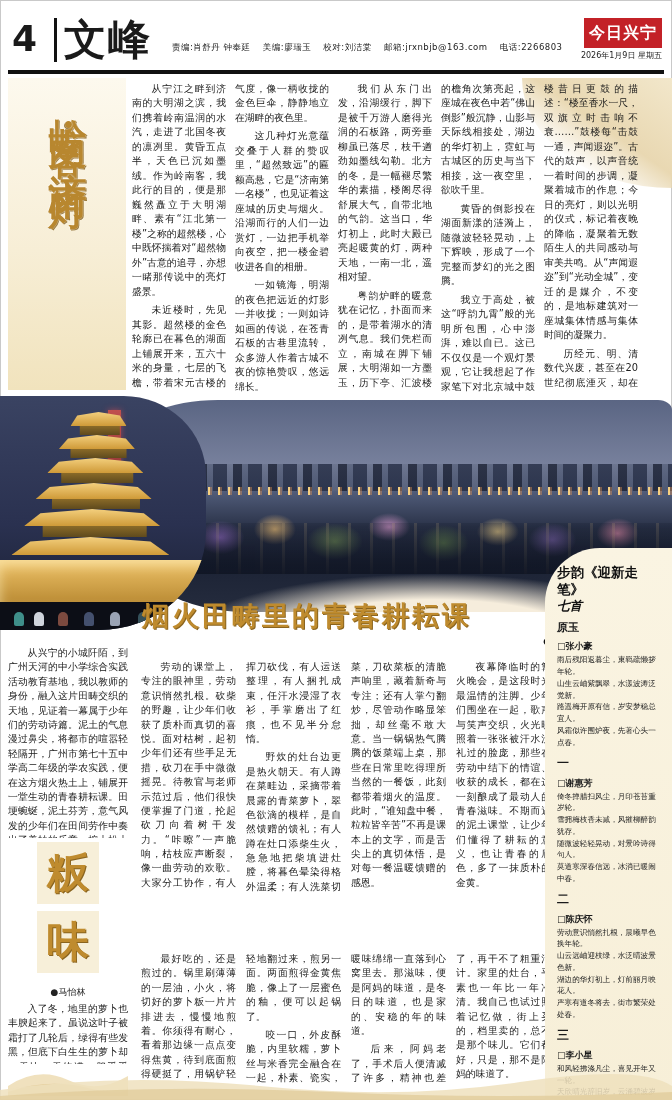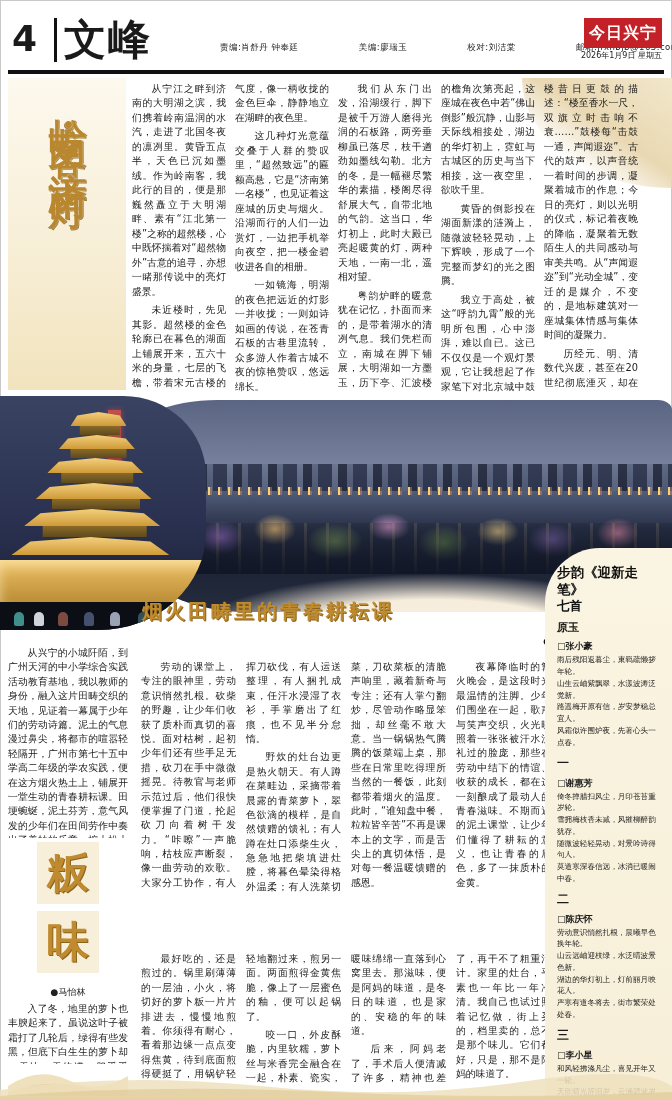--- a/index.html
+++ b/index.html
@@ -6,21 +6,21 @@
   body{width:672px;height:1100px;position:relative;background:#fff;overflow:hidden;
        font-family:"DejaVu Sans","Liberation Sans",sans-serif;color:#1a1a1a;}
   .frame{position:absolute;inset:0;border:1px solid #c9c9c9;pointer-events:none;}
 
   
   .hdr{position:absolute;top:16px;left:10px;right:10px;height:50px;}
   .pageno{position:absolute;left:2px;top:2px;font-size:36px;font-weight:bold;}
   .hdr-bar{position:absolute;left:44px;top:2px;width:3px;height:44px;background:#111;}
   .section{position:absolute;left:54px;top:-4px;font-size:42px;font-weight:900;letter-spacing:2px;}
   .credits{position:absolute;left:162px;top:26px;font-size:8.5px;color:#222;letter-spacing:.5px;white-space:nowrap;}
-  .credits span{margin-right:9px;margin-left:48px;}
+  .credits span{margin-right:9px;}
   .masthead{position:absolute;right:0;top:2px;width:78px;height:30px;background:#c32127;color:#fff;
             display:flex;align-items:center;justify-content:center;font-size:16px;font-weight:900;
             font-family:"DejaVu Serif","Liberation Serif",serif;letter-spacing:1px;}
   .dateline{position:absolute;right:0;top:34px;font-size:8px;color:#222;}
   .rule{position:absolute;top:70px;left:8px;right:8px;height:3.5px;background:#111;}
 
   
   .a1{position:absolute;top:78px;left:0;right:0;height:540px;}
   .a1-strip{position:absolute;left:8px;top:0;width:118px;height:312px;
             background:linear-gradient(180deg,#fdf9ee 0%,#f7eed6 55%,#f1e3bd 100%);}
@@ -75,21 +75,21 @@
         background:linear-gradient(180deg,#8a6a28,#5f4a1d);}
   .pav .base{position:absolute;left:0;bottom:26px;width:100%;height:44px;
         background:linear-gradient(180deg,#eec268,#b98a33);
         box-shadow:inset 0 6px 12px rgba(255,240,190,.6);}
   .pav .crowd{position:absolute;left:0;bottom:0;width:100%;height:28px;background:#0c0e16;
         }
   .pav .crowd i{position:absolute;bottom:4px;width:10px;height:14px;border-radius:5px 5px 2px 2px;display:block;}
 
   
   .a2-titlewrap{position:absolute;left:142px;top:598px;width:400px;height:52px;}
-  .a2-title{font-family:"DejaVu Serif","Liberation Serif",serif;font-size:20px;font-weight:900;
+  .a2-title{font-family:"DejaVu Serif","Liberation Serif",serif;font-size:27px;font-weight:900;
             color:#bf8b2e;letter-spacing:3px;text-shadow:1px 1px 0 #8a641f;}
   .a2-author{position:absolute;right:-36px;bottom:2px;font-size:9px;color:#111;white-space:nowrap;}
   .sidecol{position:absolute;left:8px;width:120px;font-size:9.8px;line-height:1.47;text-align:justify;overflow:hidden;}
   .sidecol p{margin:0;text-indent:2em;}
   .a2-intro{top:646px;height:192px;}
   .mid{position:absolute;left:132px;top:660px;width:410px;margin-left:9px;}
   .midblock{column-count:4;column-gap:10px;font-size:9.8px;line-height:1.47;text-align:justify;overflow:hidden;}
   .midblock p{margin:0 0 4px 0;text-indent:2em;}
   .mb-a{height:286px;}
   .mb-b{height:134px;margin-top:6px;}
@@ -102,21 +102,21 @@
   .bw-author{position:absolute;left:8px;top:986px;width:120px;text-align:center;font-size:9px;color:#222;}
   .bw-intro{top:1002px;height:62px;}
   .strip-wave{position:absolute;left:8px;top:1056px;width:120px;height:40px;}
 
   
   .poems{position:absolute;left:545px;top:548px;width:127px;height:552px;box-sizing:border-box;
          background:linear-gradient(180deg,#faf4e2 0%,#f7efd8 100%);
          border-top-left-radius:55px;padding:16px 9px 8px 12px;overflow:hidden;}
   .po-title{text-align:left;font-family:"DejaVu Serif","Liberation Serif",serif;
             font-weight:900;font-size:13.5px;color:#111;line-height:1.25;}
-  .po-title .t2{font-size:12.5px;}
+  .po-title .t2{font-size:12.5px;font-style:italic;}
   .po-label{font-size:11px;font-weight:900;margin:7px 0 0 0;}
   .po-author{font-size:9px;font-weight:900;margin:5px 0 1px 0;}
   .po-lines{font-size:7.6px;line-height:1.55;color:#222;letter-spacing:0;}
   .po-num{font-size:12px;font-weight:900;margin:6px 0 0 0;}
 
   
   .bottom-wave{position:absolute;left:0;right:0;bottom:0;height:36px;pointer-events:none;}
 </style>
 </head>
 <body>

